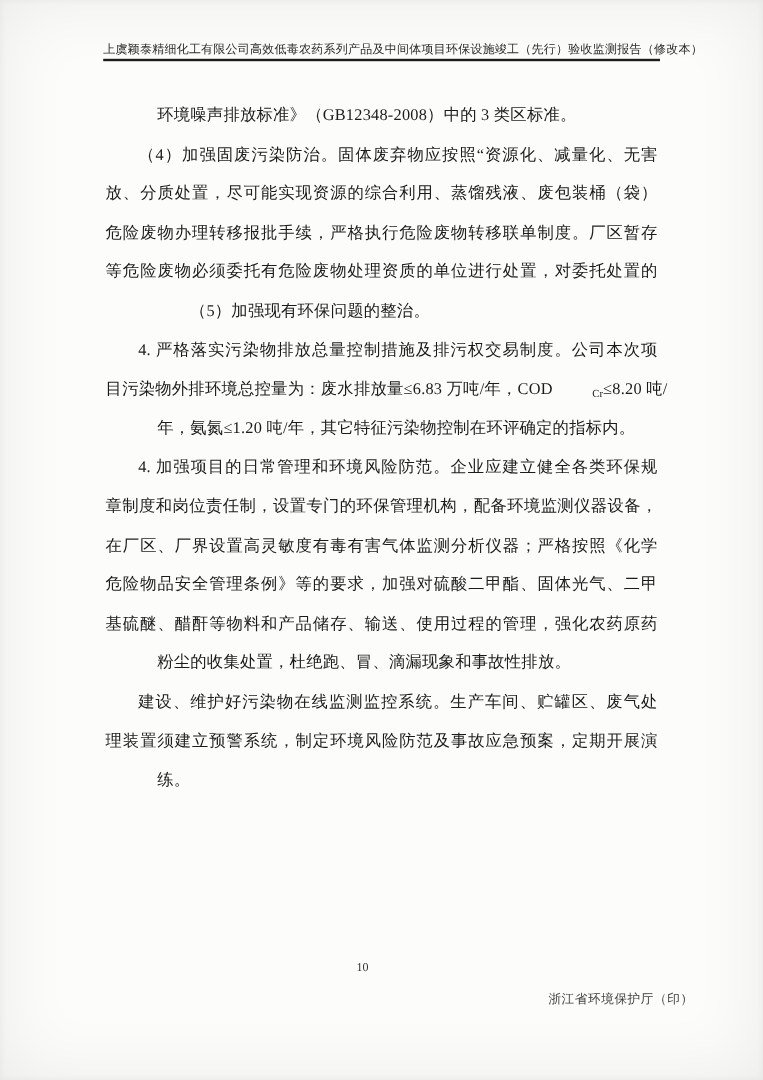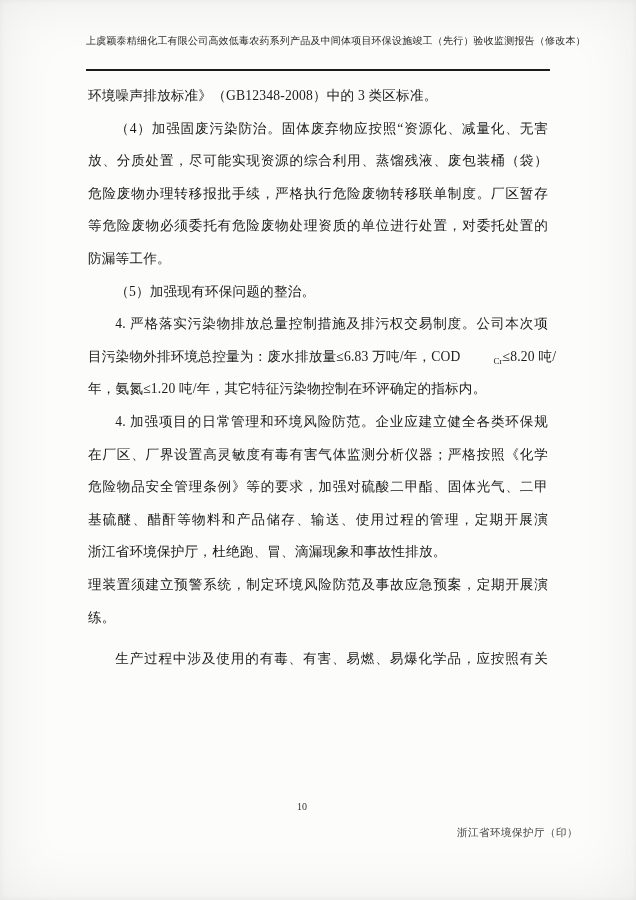--- a/index.html
+++ b/index.html
@@ -24,21 +24,21 @@
   
   .page-header {
     position: absolute;
     top: 34px;
     left: 86px;
     width: 464px;
     text-align: right;
     font-size: 10px;
     letter-spacing: 0.2px;
     color: #2b2b2b;
-    padding-bottom: 21px;
+    padding-bottom: 1px;
     border-bottom: 2px solid #1c1c1c;
     white-space: nowrap;
   }
   
   .document-body {
     position: absolute;
     top: 80px;
     left: 88px;
     width: 460px;
     font-size: 13.6px;
@@ -47,20 +47,21 @@
   }
   .line {
     height: 32.6px;
     line-height: 32.6px;
     text-align: justify;
     text-align-last: justify;
     white-space: nowrap;
   }
   .line.end {
     text-align-last: left;
+    margin-left: 43px;
   }
   .line.indent {
     text-indent: 2em;
   }
   .line.gap {
     margin-top: 9px;
   }
   .sub {
     font-size: 9px;
     vertical-align: -3px;
@@ -93,32 +94,32 @@
   <div class="page-header scan">
     <span>上虞颖泰精细化工有限公司高效低毒农药系列产品及中间体项目环保设施竣工（先行）验收监测报告（修改本）</span>
   </div>
 
   <div class="document-body scan">
       <div class="line end"><span>环境噪声排放标准》（GB12348-2008）中的 3 类区标准。</span></div>
       <div class="line indent"><span>（4）加强固废污染防治。固体废弃物应按照“资源化、减量化、无害</span></div>
       <div class="line"><span>放、分质处置，尽可能实现资源的综合利用、蒸馏残液、废包装桶（袋）</span></div>
       <div class="line"><span>危险废物办理转移报批手续，严格执行危险废物转移联单制度。厂区暂存</span></div>
       <div class="line"><span>等危险废物必须委托有危险废物处理资质的单位进行处置，对委托处置的</span></div>
-      <div class="line end"><span>防漏等工作。</span></div>
       <div class="line indent end"><span>（5）加强现有环保问题的整治。</span></div>
       <div class="line indent"><span>4. 严格落实污染物排放总量控制措施及排污权交易制度。公司本次项</span></div>
       <div class="line"><span>目污染物外排环境总控量为：废水排放量≤6.83 万吨/年，COD</span><span class="sub">Cr</span><span>≤8.20 吨/</span></div>
       <div class="line end"><span>年，氨氮≤1.20 吨/年，其它特征污染物控制在环评确定的指标内。</span></div>
       <div class="line indent"><span>4. 加强项目的日常管理和环境风险防范。企业应建立健全各类环保规</span></div>
+      <div class="line"><span>章制度和岗位责任制，设置专门的环保管理机构，配备环境监测仪器设备，</span></div>
       <div class="line"><span>在厂区、厂界设置高灵敏度有毒有害气体监测分析仪器；严格按照《化学</span></div>
       <div class="line"><span>危险物品安全管理条例》等的要求，加强对硫酸二甲酯、固体光气、二甲</span></div>
-      <div class="line"><span>基硫醚、醋酐等物料和产品储存、输送、使用过程的管理，定期开展演</span></div>
-      <div class="line end"><span>浙江省环境保护厅，杜绝跑、冒、滴漏现象和事故性排放。</span></div>
+      <div class="line"><span>基硫醚、醋酐等物料和产品储存、输送、使用过程的管理，强化农药原药</span></div>
+      <div class="line end"><span>粉尘的收集处置，杜绝跑、冒、滴漏现象和事故性排放。</span></div>
+      <div class="line indent"><span>建设、维护好污染物在线监测监控系统。生产车间、贮罐区、废气处</span></div>
       <div class="line"><span>理装置须建立预警系统，制定环境风险防范及事故应急预案，定期开展演</span></div>
       <div class="line end"><span>练。</span></div>
-      <div class="line indent gap"><span>生产过程中涉及使用的有毒、有害、易燃、易爆化学品，应按照有关</span></div>
     </div>
 
   <div class="page-number scan">10</div>
 
   <div class="footer-publisher scan">浙江省环境保护厅（印）</div>
 
 </div>
 
 </body></html>

